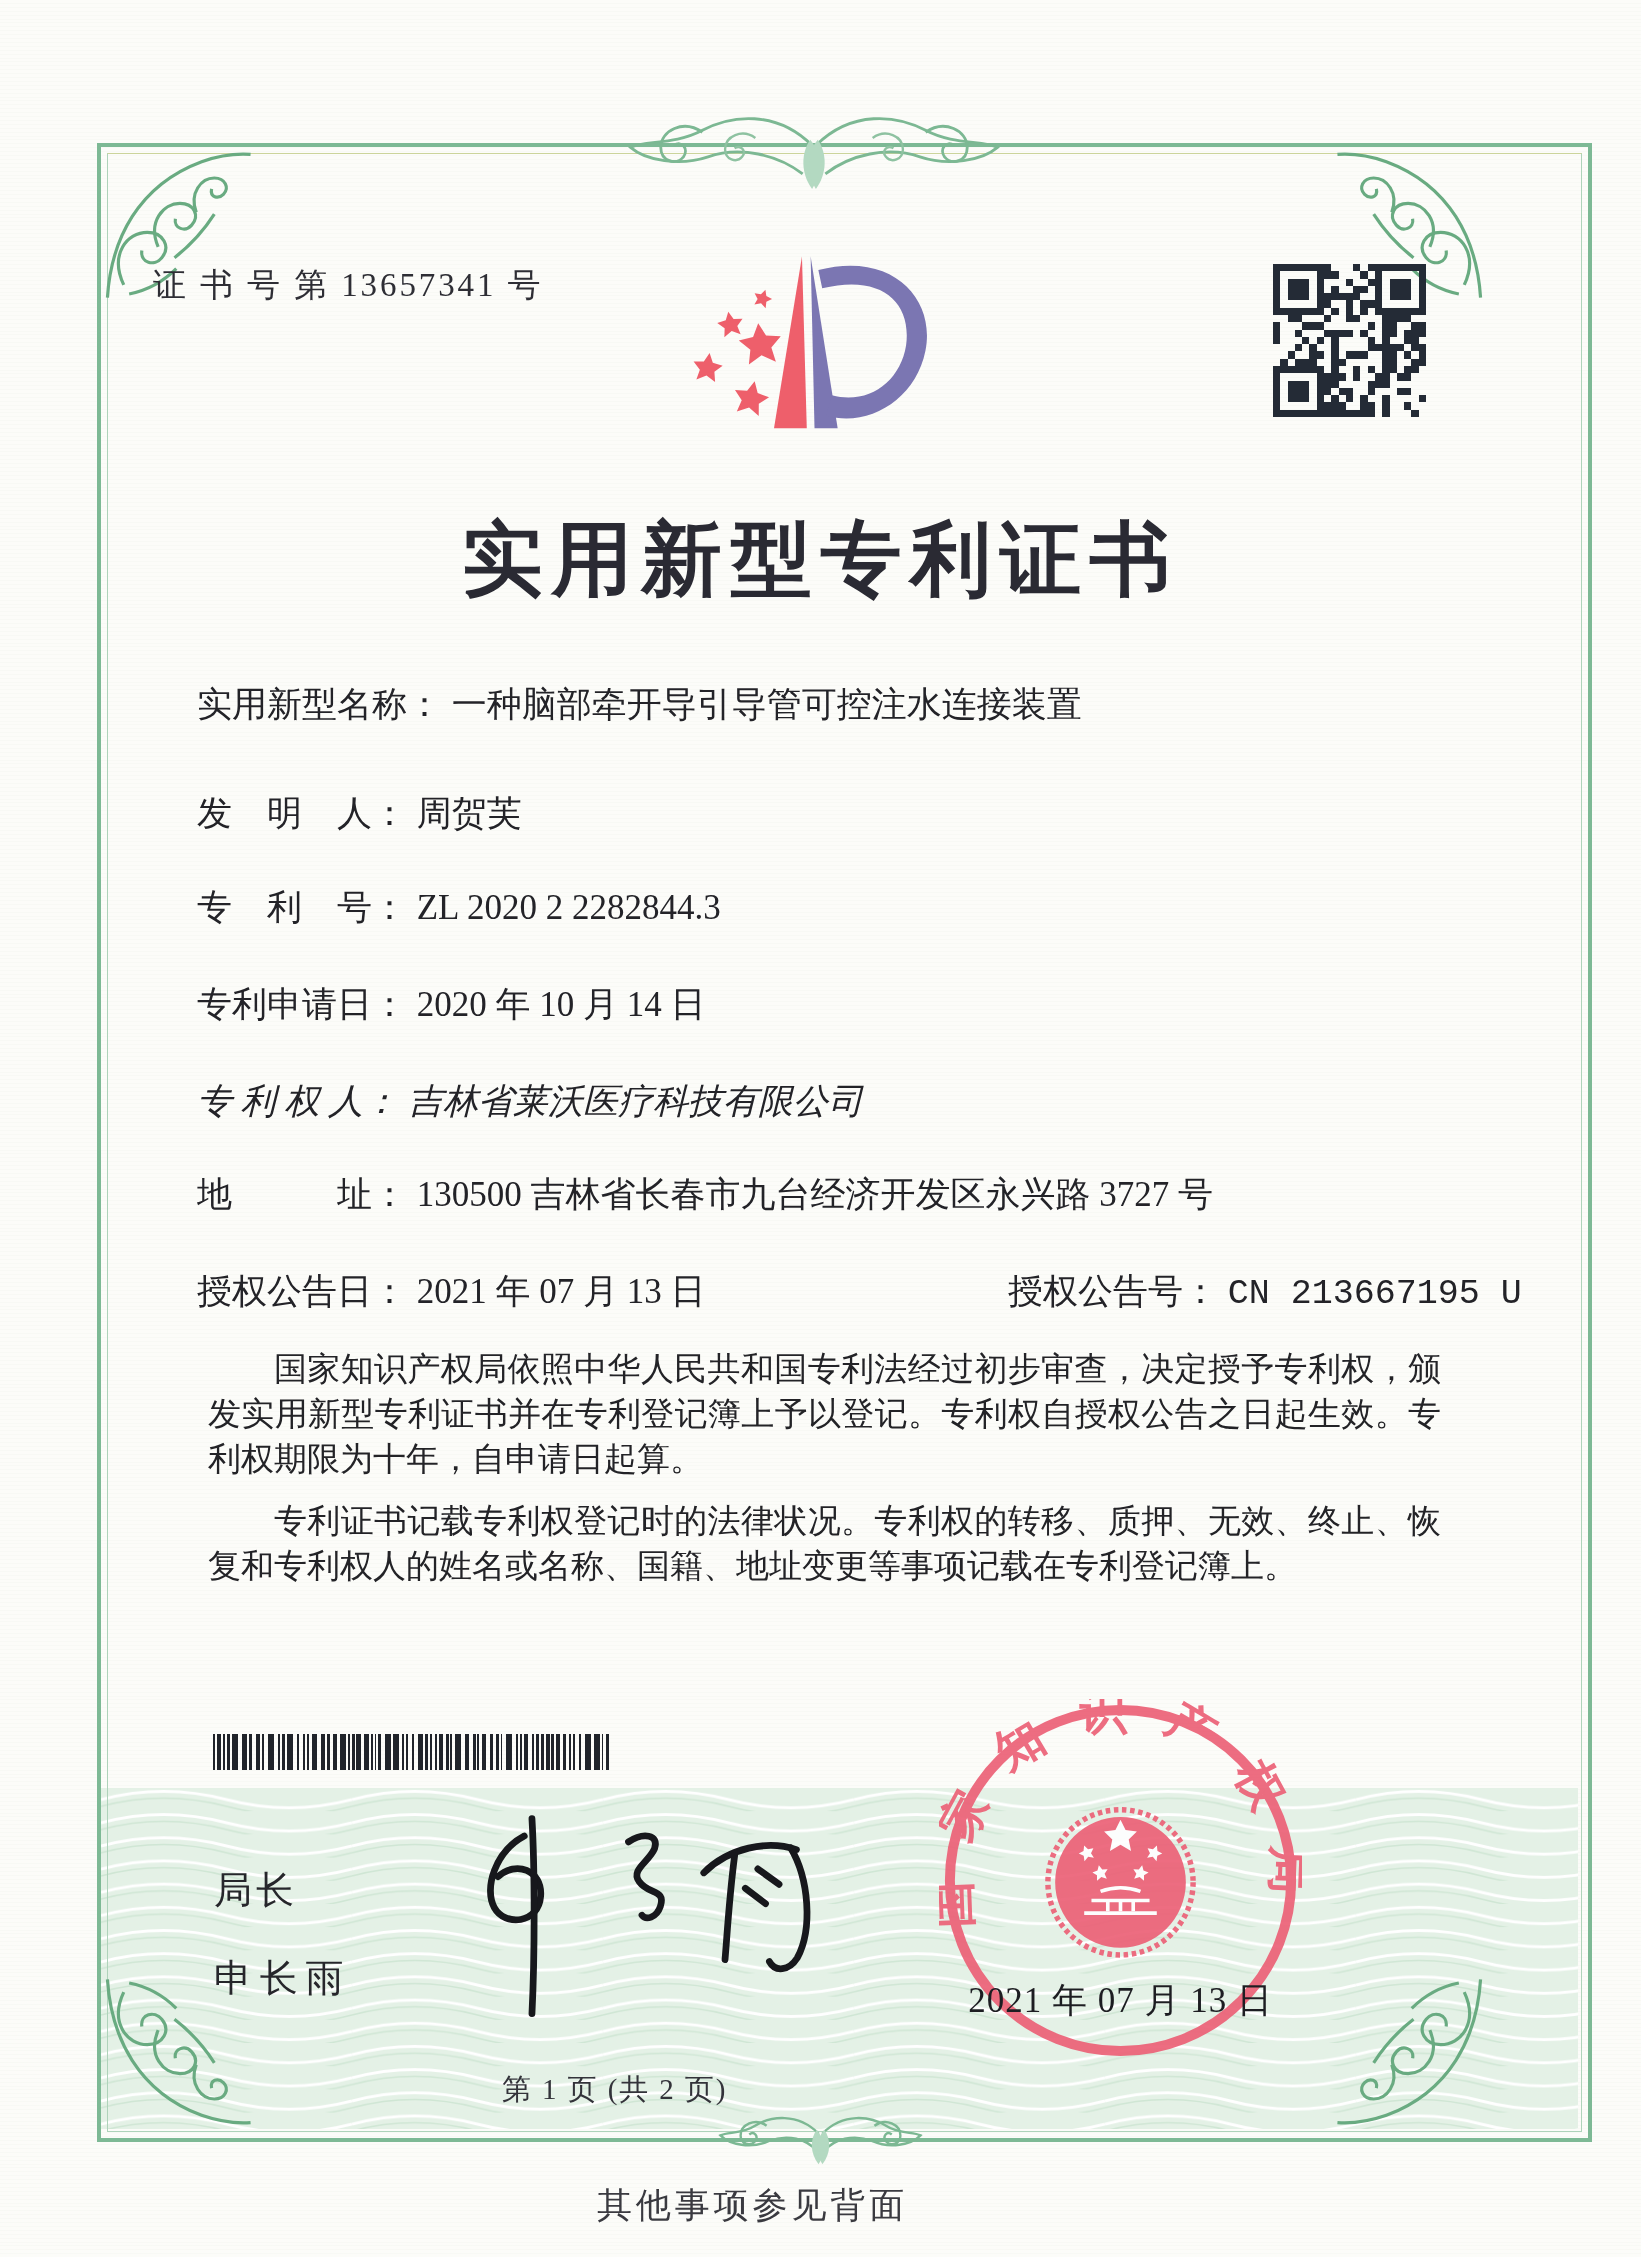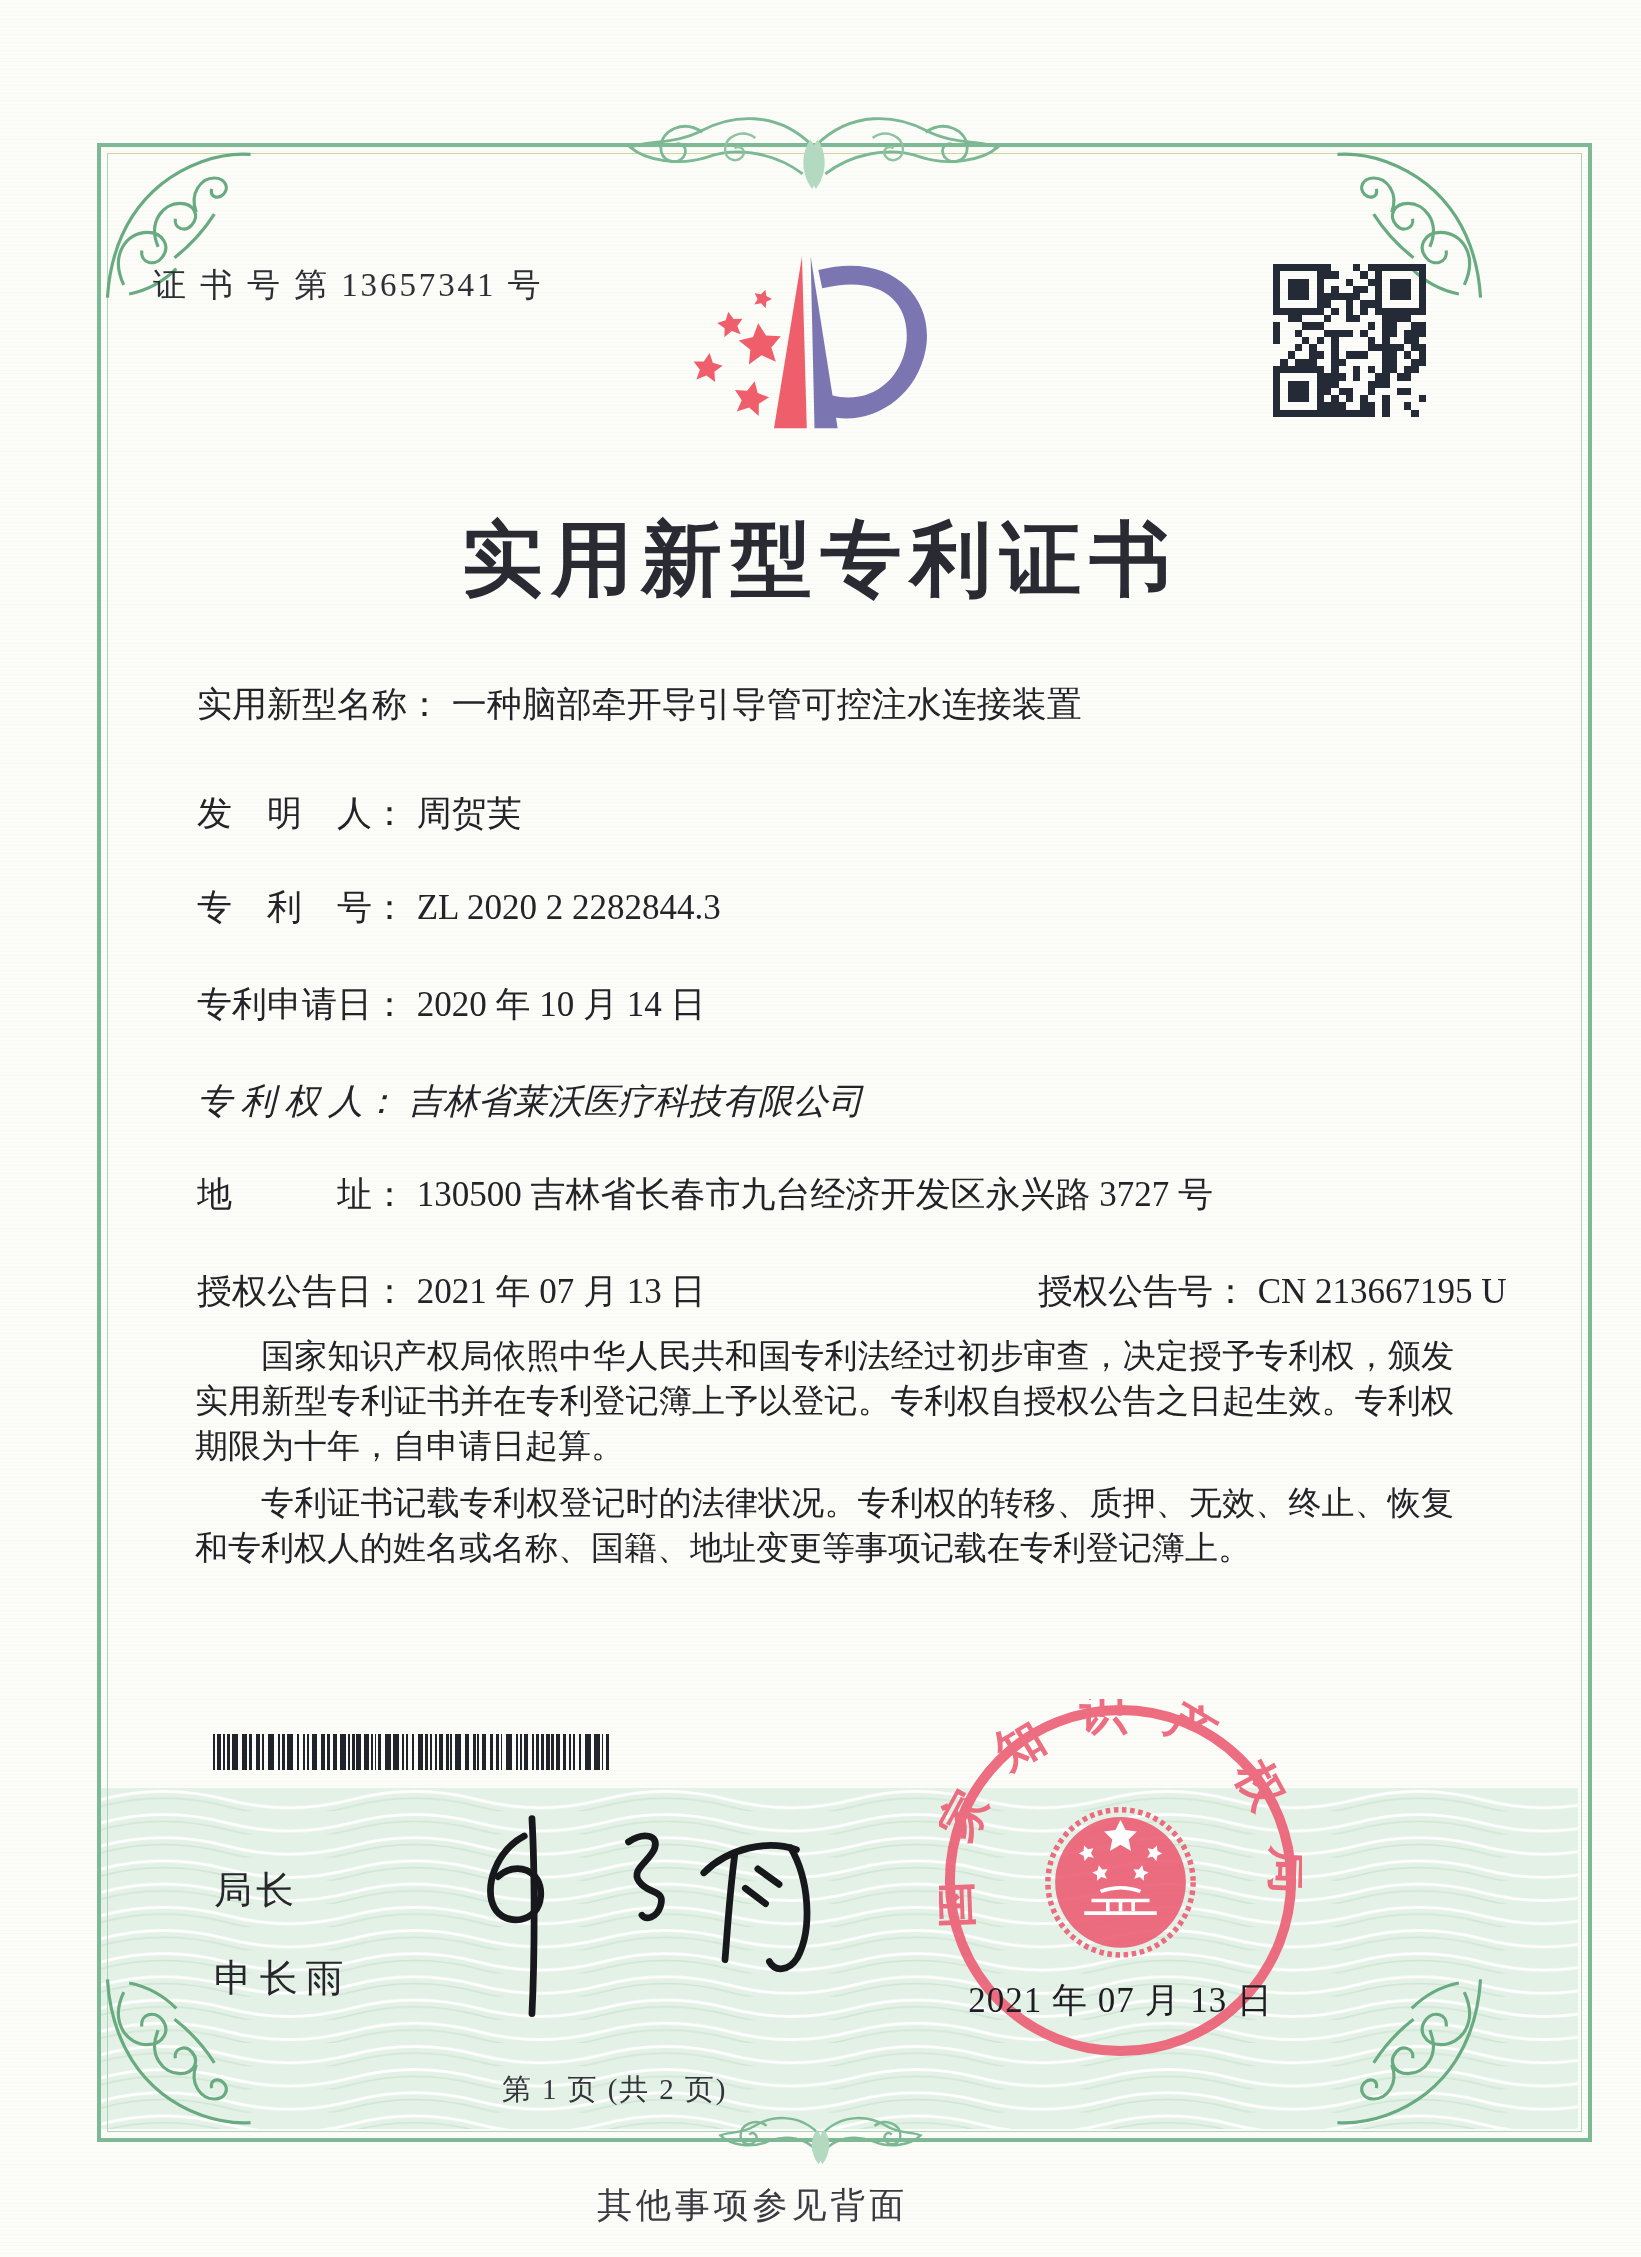--- a/index.html
+++ b/index.html
@@ -23,25 +23,25 @@
   .logo{position:absolute;left:666px;top:243px;width:270px;height:243px;z-index:4;}
   .qr{position:absolute;left:1273px;top:264px;width:153px;height:153px;z-index:4;}
   .qr svg{width:100%;height:100%;}
   .title{position:absolute;left:0;right:0;top:506px;margin:0;text-align:center;
     font-size:81px;font-weight:700;letter-spacing:8.7px;color:#2a2a33;z-index:4;}
   
   .row{position:absolute;left:197px;font-size:35px;white-space:nowrap;z-index:4;color:#232328;}
   .row .val{margin-left:9.7px;}
   .row1{top:681px;} .row2{top:790px;} .row3{top:884px;} .row4{top:981px;}
   .row5{top:1078px;font-style:italic;} .row6{top:1171px;} .row7{top:1268px;}
-  .grant-no{position:absolute;left:841px;top:0;}
+  .grant-no{position:absolute;left:811px;top:0;font-family:Liberation Mono, monospace;}
   
   .body-text{position:absolute;left:191px;top:1330px;width:1267px;z-index:4;
     font-size:33px;line-height:45px;color:#232327;text-align:justify;}
-  .body-text p{margin:4px;text-indent:66px;}
+  .body-text p{margin:17px;text-indent:66px;}
   .body-text p + p{margin-top:11.6px;}
   
   .barcode{position:absolute;left:213px;top:1734px;width:409px;height:36px;display:flex;z-index:4;}
   .barcode i{display:block;height:100%;background:#20242a;flex:none;}
   .officer{position:absolute;left:214px;top:1865px;z-index:5;font-size:38px;color:#26262b;}
   .officer .o-title{letter-spacing:3.9px;}
   .officer .o-name{margin-top:37px;letter-spacing:7.7px;}
   .signature{position:absolute;left:439px;top:1811px;width:406px;height:222px;z-index:6;}
   .seal{position:absolute;left:939px;top:1699px;width:363px;height:363px;z-index:5;opacity:.92;}
   .seal-date{position:absolute;left:966px;top:1977px;width:309px;text-align:center;

